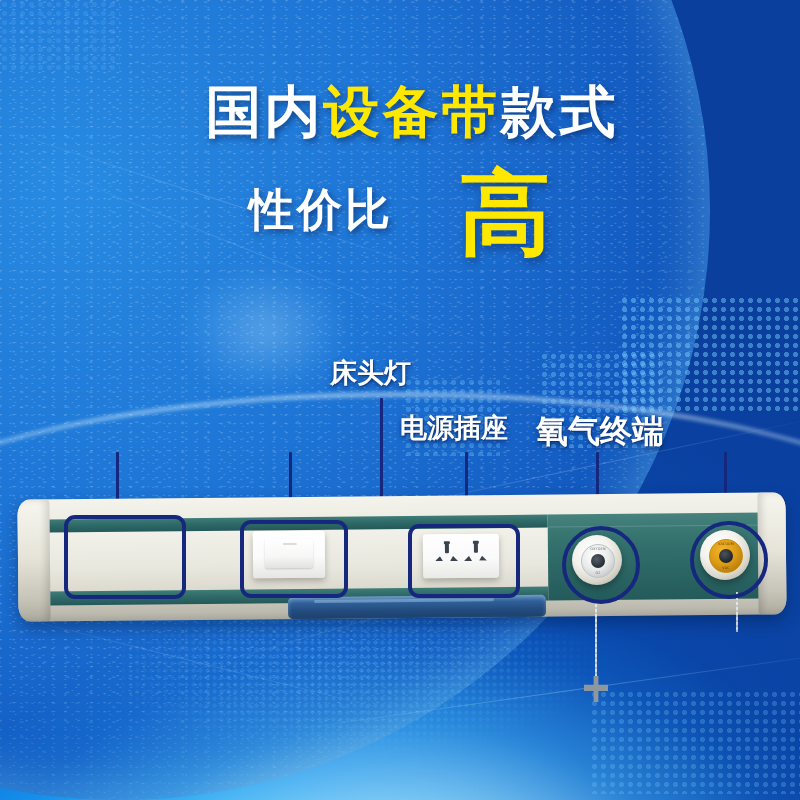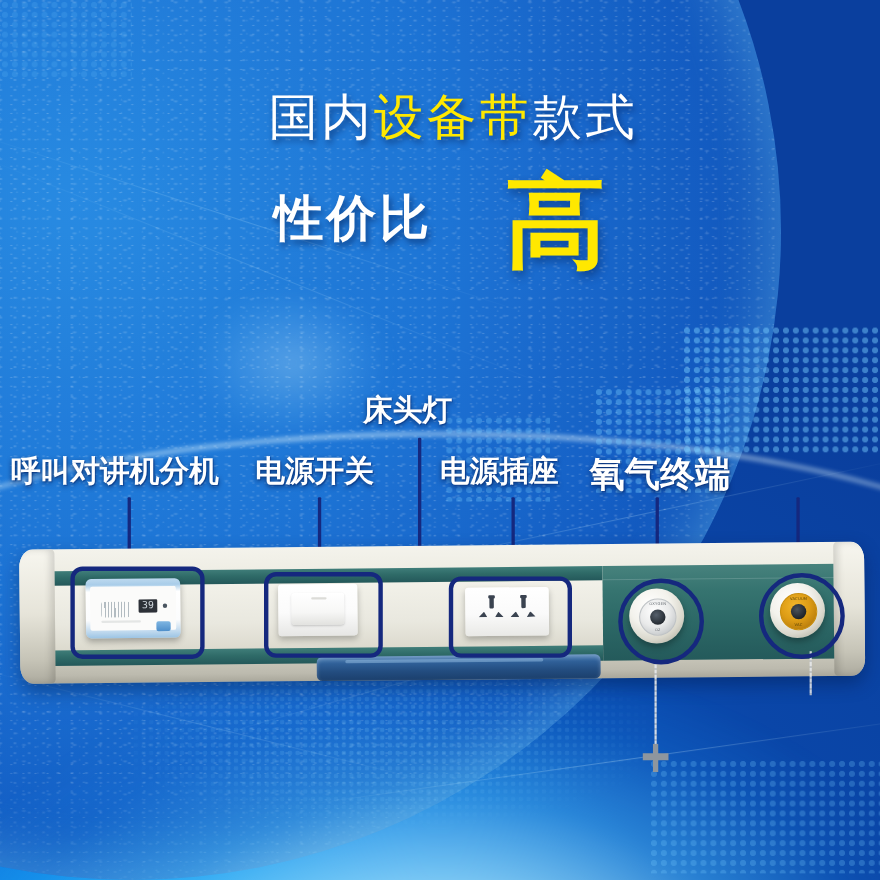--- a/index.html
+++ b/index.html
@@ -63,21 +63,21 @@
   .ray.r2{left:-60px;top:250px;width:620px;transform:rotate(22deg);opacity:.28;}
   .ray.r3{left:300px;top:470px;width:540px;transform:rotate(-12deg);opacity:.4;}
   .ray.r4{left:260px;top:690px;width:620px;transform:rotate(-8deg);opacity:.5;}
   .ray.r5{left:-40px;top:660px;width:460px;transform:rotate(14deg);opacity:.3;}
   .ray.r6{left:150px;top:610px;width:500px;transform:rotate(-16deg);opacity:.3;}
   .glowspot{position:absolute;left:150px;top:240px;width:230px;height:180px;border-radius:50%;
     background:radial-gradient(closest-side, rgba(190,235,255,.33), rgba(120,200,255,.12) 55%, transparent 78%);filter:blur(7px);}
 
   
   .headline{position:absolute;left:0;top:84px;width:800px;text-align:center;}
-  .hl-row1{font-size:45px;font-weight:normal;letter-spacing:3px;line-height:1;
+  .hl-row1{font-size:56px;font-weight:bold;letter-spacing:3px;line-height:1;
     color:#ffffff;text-shadow:2px 3px 6px rgba(2,26,78,.55);margin-left:24px;}
   .hl-row1 .hi{color:#ffe800;}
   .hl-row2{margin-top:32px;display:flex;justify-content:center;align-items:center;gap:66px;}
   .hl-sub{font-size:45px;font-weight:bold;letter-spacing:3px;color:#ffffff;
     text-shadow:2px 3px 6px rgba(2,26,78,.55);}
   .hl-big{font-size:92px;font-weight:bold;line-height:.82;color:#ffe800;
     text-shadow:2px 4px 9px rgba(2,26,78,.45);position:relative;top:4px;}
 
   
   .callout{position:absolute;font-weight:bold;color:#ffffff;white-space:nowrap;
@@ -206,22 +206,20 @@
   <div class="ray r6"></div>
 
   <div class="headline">
     <div class="hl-row1"><span>国内</span><span class="hi">设备带</span><span>款式</span></div>
     <div class="hl-row2">
       <span class="hl-sub">性价比</span>
       <span class="hl-big">高</span>
     </div>
   </div>
 
-  <div class="callout" style="left:10px;top:410px;font-size:27px;">呼叫对讲机分机</div>
-  <div class="callout" style="left:232px;top:410px;font-size:27px;">电源开关</div>
   <div class="callout" style="left:330px;top:355px;font-size:27px;">床头灯</div>
   <div class="callout" style="left:400px;top:410px;font-size:27px;">电源插座</div>
   <div class="callout" style="left:536px;top:410px;font-size:32px;">氧气终端</div>
 
   <div class="leader" style="left:116px;top:452px;height:88px;"></div>
   <div class="leader" style="left:289px;top:452px;height:88px;"></div>
   <div class="leader" style="left:380px;top:398px;height:216px;"></div>
   <div class="leader" style="left:465px;top:452px;height:88px;"></div>
   <div class="leader" style="left:596px;top:452px;height:84px;"></div>
   <div class="leader" style="left:724px;top:452px;height:80px;"></div>
@@ -231,29 +229,20 @@
       <div class="midband"></div>
       <div class="stripe top"></div>
       <div class="stripe bot"></div>
       <div class="teal-panel"></div>
       <div class="endcap-l"></div>
       <div class="endcap-r"></div>
     </div>
     <div class="lightstrip"></div>
   </div>
 
-  <div class="intercom">
-    <div class="ic-face">
-      <div class="ic-grille"></div>
-      <div class="ic-display">39</div>
-      <div class="ic-led"></div>
-      <div class="ic-line"></div>
-      <div class="ic-btn"></div>
-    </div>
-  </div>
 
   <div class="switch">
     <div class="sw-rocker"></div>
   </div>
 
   <div class="socket">
     <div class="sk-outlet a">
       <div class="sk-slotv"></div>
       <div class="sk-pinl"></div>
       <div class="sk-pinr"></div>

